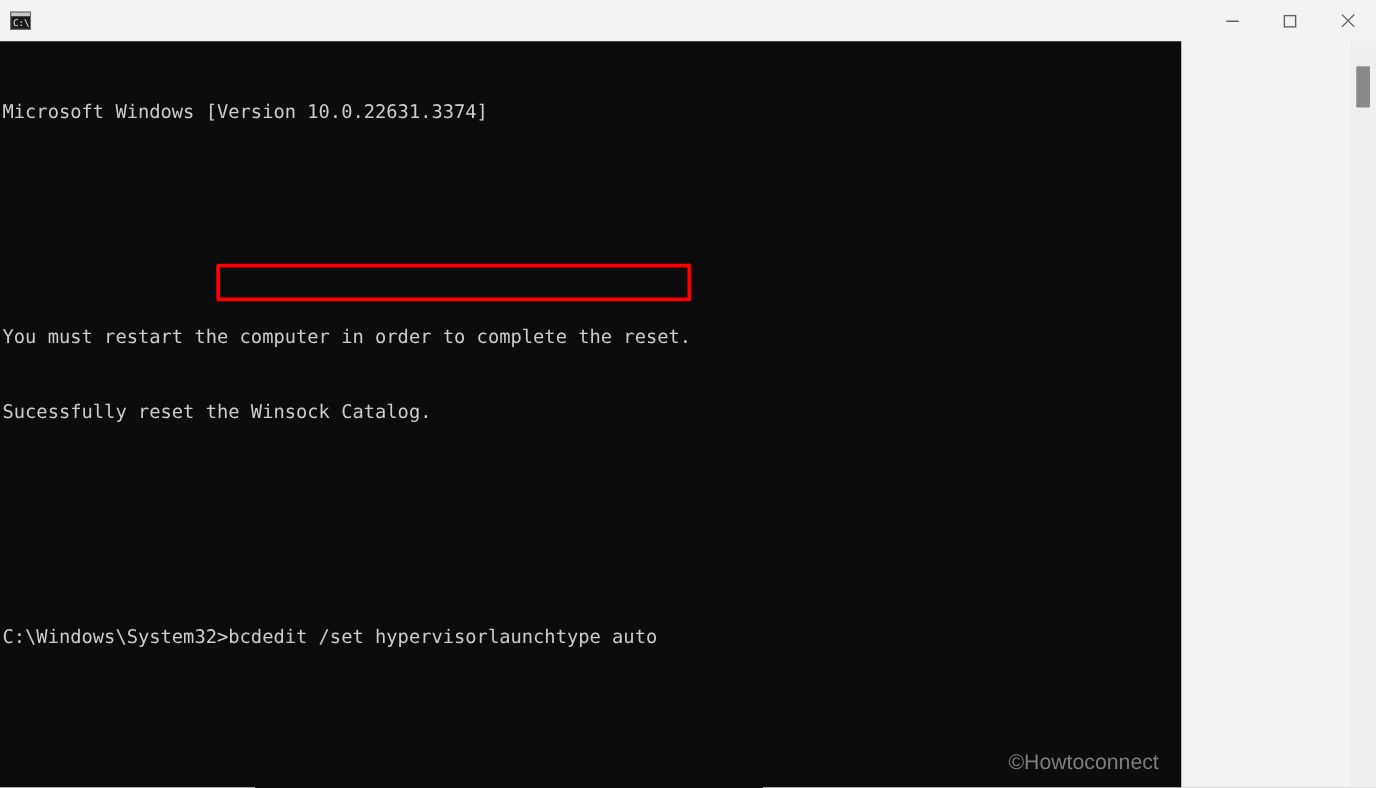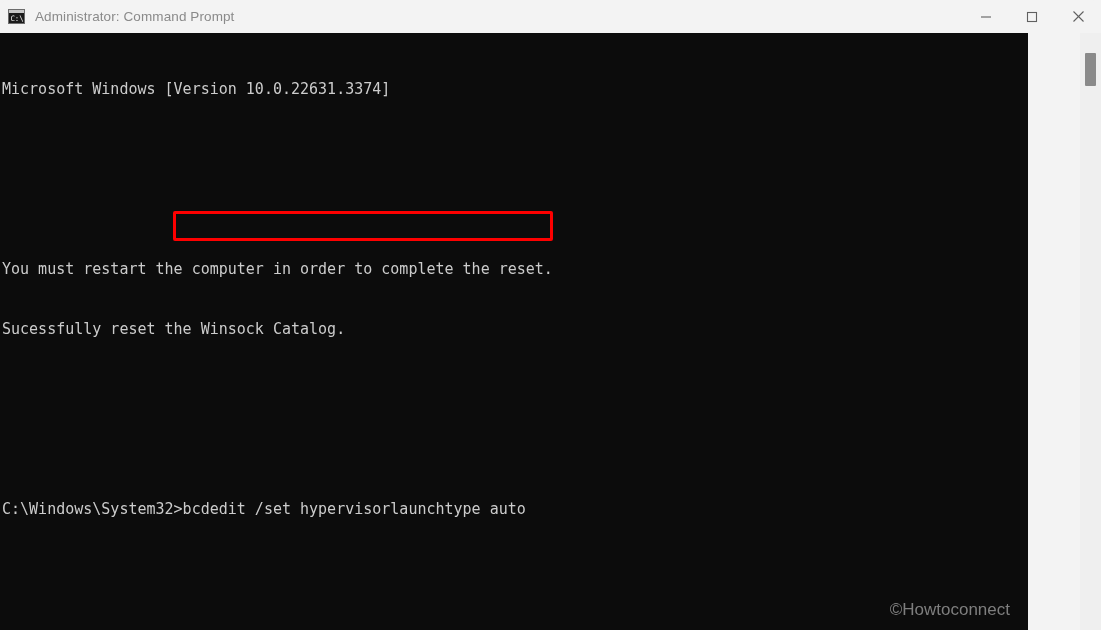--- a/index.html
+++ b/index.html
@@ -64,21 +64,21 @@
     align-items: center;
     justify-content: center;
   }
   .caption-btn svg { display: block; }
 
   
   .terminal {
     position: absolute;
     top: 33px;
     left: 0;
-    width: 1028px;
+    width: 945px;
     height: 597px;
     background: #0c0c0c;
     overflow: hidden;
   }
   .console-text {
     position: absolute;
     top: 0;
     left: 0;
     padding: 6px 0 0 2px;
     font-family: "DejaVu Sans Mono", "Liberation Mono", monospace;
@@ -143,21 +143,20 @@
 <div class="window">
 
   <div class="titlebar">
     <span class="title-icon">
       <svg width="17" height="15" viewBox="0 0 17 15" xmlns="http://www.w3.org/2000/svg">
         <rect x="0.5" y="0.5" width="16" height="14" fill="#1b1b1b" stroke="#6d6d6d" stroke-width="1"></rect>
         <rect x="1" y="1" width="15" height="3" fill="#c8c8c8"></rect>
         <text x="2.4" y="11.6" font-family="DejaVu Sans Mono, monospace" font-size="7.4" fill="#f0f0f0">C:\.</text>
       </svg>
     </span>
-    <span class="title-text">Administrator: Command Prompt</span>
 
     <div class="caption-buttons">
       <div class="caption-btn">
         <svg width="12" height="12" viewBox="0 0 12 12" xmlns="http://www.w3.org/2000/svg">
           <line x1="1" y1="6" x2="11" y2="6" stroke="#606060" stroke-width="1.1"></line>
         </svg>
       </div>
       <div class="caption-btn">
         <svg width="12" height="12" viewBox="0 0 12 12" xmlns="http://www.w3.org/2000/svg">
           <rect x="1.5" y="1.5" width="9" height="9" fill="none" stroke="#606060" stroke-width="1.1"></rect>

